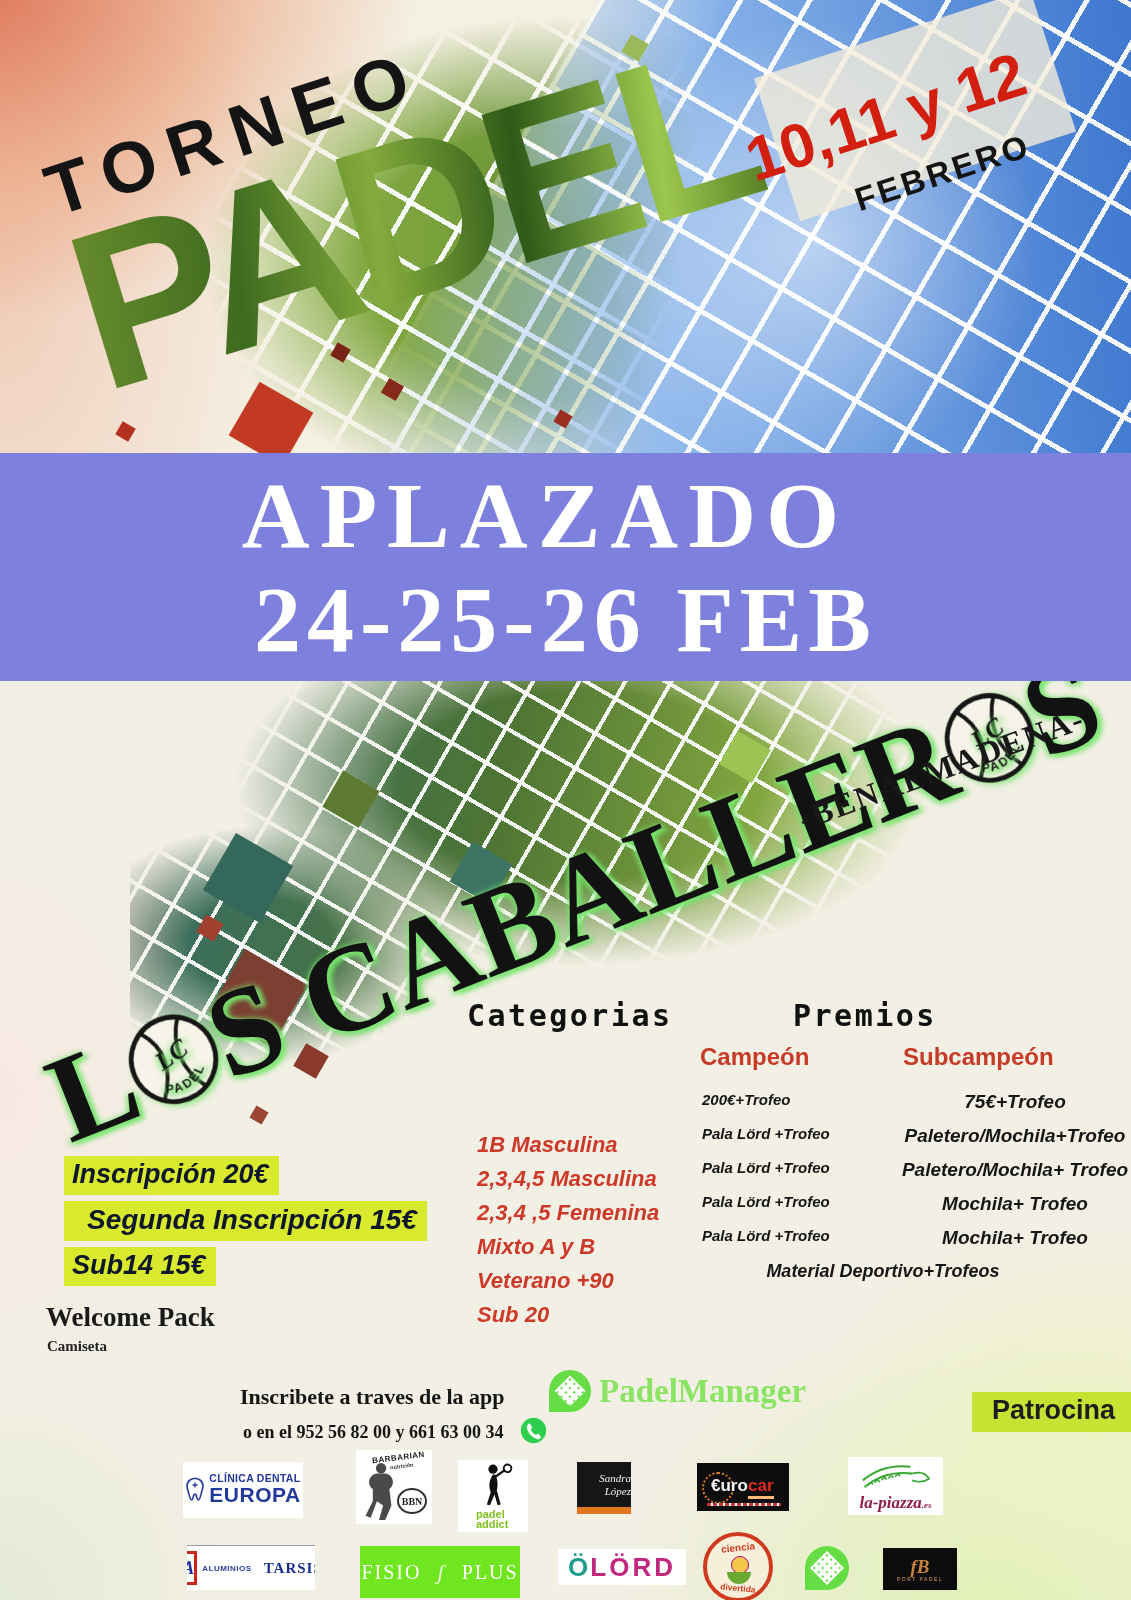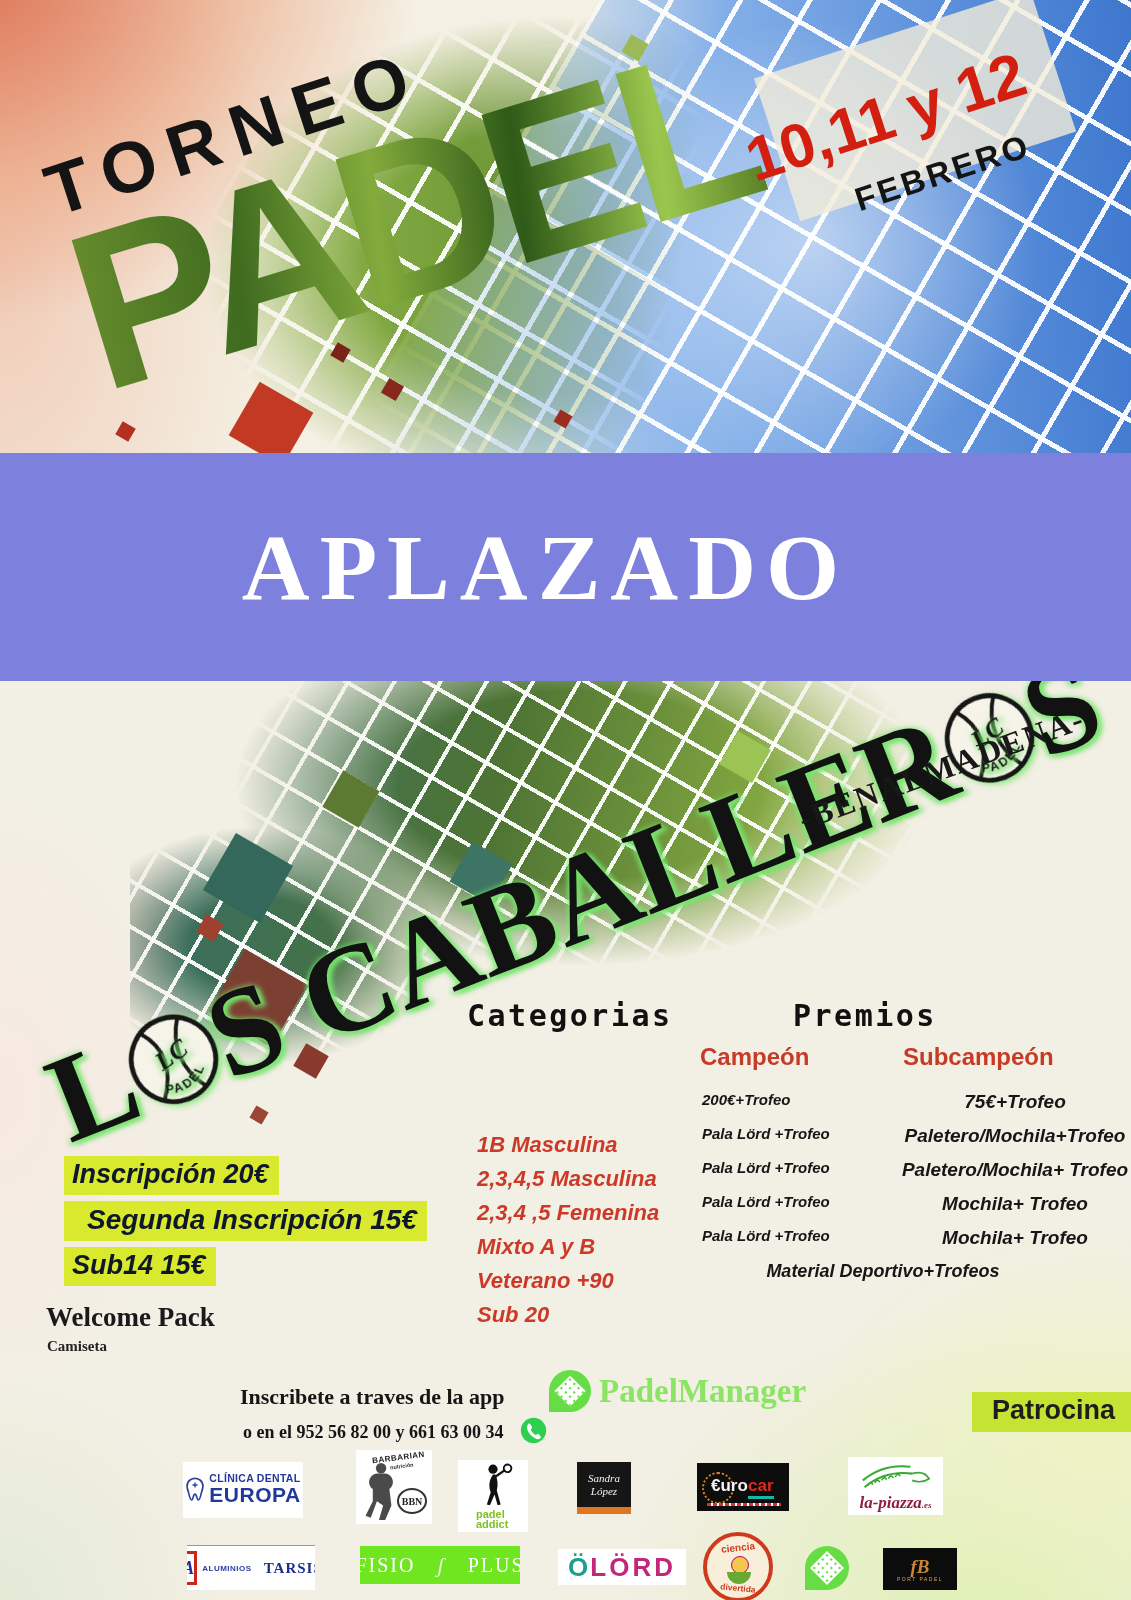--- a/index.html
+++ b/index.html
@@ -123,38 +123,38 @@
   .bbn-arc{position:absolute;left:16px;top:3px;transform:rotate(-7deg);font-size:8px;font-weight:800;color:#222;letter-spacing:.5px;}
   .bbn-sub{position:absolute;left:34px;top:13px;transform:rotate(-7deg);font-size:5.5px;font-weight:700;color:#333;}
   .bbn-man{position:absolute;left:2px;top:10px;width:42px;height:62px;}
   .bbn-badge{position:absolute;right:5px;bottom:10px;width:26px;height:22px;border:2px solid #333;
     border-radius:50%;display:flex;align-items:center;justify-content:center;font-family:"Liberation Serif",serif;
     font-size:10px;font-weight:800;color:#222;}
   .sp-pa{left:458px;top:779px;width:70px;height:72px;flex-direction:column;gap:0;}
   .pa-txt{color:#7fc11e;font-weight:800;font-size:11px;line-height:.95;text-align:left;width:34px;}
   .sp-sandra{left:577px;top:781px;width:54px;height:52px;background:#161616;flex-direction:column;
     font-family:"Liberation Serif",serif;font-style:italic;color:#f4f4f4;font-size:11px;line-height:1.15;
-    padding-bottom:6px;box-sizing:border-box;}
+    padding-bottom:6px;box-sizing:border-box;align-items:flex-end;}
   .sandra-bar{position:absolute;left:0;bottom:0;width:100%;height:7px;background:#e0761f;}
   .sp-eurocar{left:697px;top:782px;width:92px;height:48px;background:#0d0d0d;position:absolute;}
   .ec-dots{position:absolute;left:5px;top:9px;width:28px;height:28px;border:2px dotted #e08020;border-radius:50%;}
   .ec-euro{position:absolute;left:14px;top:13px;color:#f2f2f2;font-weight:800;font-size:17px;}
-  .ec-car{position:absolute;left:51px;top:13px;color:#e02a1a;font-weight:800;font-size:17px;border-bottom:3px solid #14b8a6;}
+  .ec-car{position:absolute;left:51px;top:13px;color:#e02a1a;font-weight:800;font-size:17px;border-bottom:3px solid #fdba74;}
   .ec-strip{position:absolute;left:10px;bottom:5px;width:74px;height:3px;background:repeating-linear-gradient(90deg,#c33 0 4px,#fff 4px 6px);}
   .sp-piazza{left:848px;top:776px;width:95px;height:58px;flex-direction:column;gap:0;}
   .pz-txt{font-family:"Liberation Serif",serif;font-style:italic;font-weight:700;font-size:17px;color:#8f1f3f;line-height:1;}
   .pz-tld{font-size:9px;}
   .sp-tarsis{left:187px;top:864px;width:128px;height:44px;border-top:1px solid #999;gap:5px;}
   .ta-badge{width:24px;height:28px;border:3px solid #cc2418;display:flex;align-items:center;justify-content:center;
     font-family:"Liberation Serif",serif;font-style:italic;font-weight:800;font-size:18px;color:#1e2f9a;}
   .ta-col{display:flex;align-items:center;gap:12px;}
   .ta1{font-size:8px;font-weight:700;color:#2a3f9e;letter-spacing:.5px;}
   .ta2{font-family:"Liberation Serif",serif;font-size:15px;font-weight:800;color:#1a2f8e;letter-spacing:1px;}
-  .sp-fisio{left:360px;top:865px;width:160px;height:38px;background:#70e620;color:#fff;
-    font-family:"Liberation Serif",serif;font-size:20px;letter-spacing:2px;gap:22px;}
+  .sp-fisio{left:360px;top:865px;width:160px;height:52px;background:#70e620;color:#fff;
+    font-family:"Liberation Serif",serif;font-size:20px;letter-spacing:2px;gap:16px;}
   .fis-s{font-style:italic;opacity:.85;font-size:22px;}
   .sp-lord{left:558px;top:868px;width:128px;height:36px;gap:2px;font-weight:800;font-size:26px;}
   .lord-o{color:#1f9e8e;}
   .lord-rest{color:#c2277e;letter-spacing:3px;}
   .sp-ciencia{left:703px;top:851px;width:70px;height:70px;border-radius:50%;border:4px solid #cf3a1f;
     background:#f7efd9;box-sizing:border-box;position:absolute;}
   .ci-t1{position:absolute;left:0;top:6px;width:100%;text-align:center;transform:rotate(-6deg);
     font-size:10px;font-weight:800;color:#cf3a1f;}
   .ci-t2{position:absolute;left:0;bottom:5px;width:100%;text-align:center;transform:rotate(6deg);
     font-size:8.5px;font-weight:800;color:#cf3a1f;}
@@ -186,20 +186,21 @@
     <span class="dm" style="left:333px;top:345px;width:15px;height:15px;background:#7a2418;"></span>
     <div class="date-bg"></div>
     <div class="torneo">TORNEO</div>
     <div class="padel">PADEL</div>
     <div class="dates">10,11 y 12</div>
     <div class="month">FEBRERO</div>
   </section>
 
   <section class="banner">
     <div class="l1">APLAZADO</div>
+    <div class="l2">24-25-26 FEB</div>
   </section>
 
   <section class="mid">
     <div class="mwrap-mid">
         <div class="grid grid-mid"></div>
       </div>
     <span class="dm" style="left:215px;top:164px;width:66px;height:66px;background:#33685a;"></span>
     <span class="dm" style="left:222px;top:281px;width:72px;height:72px;background:#7c4033;"></span>
     <span class="dm" style="left:200px;top:237px;width:20px;height:20px;background:#a0402e;"></span>
     <span class="dm" style="left:330px;top:97px;width:42px;height:42px;background:#5d7a33;"></span>

